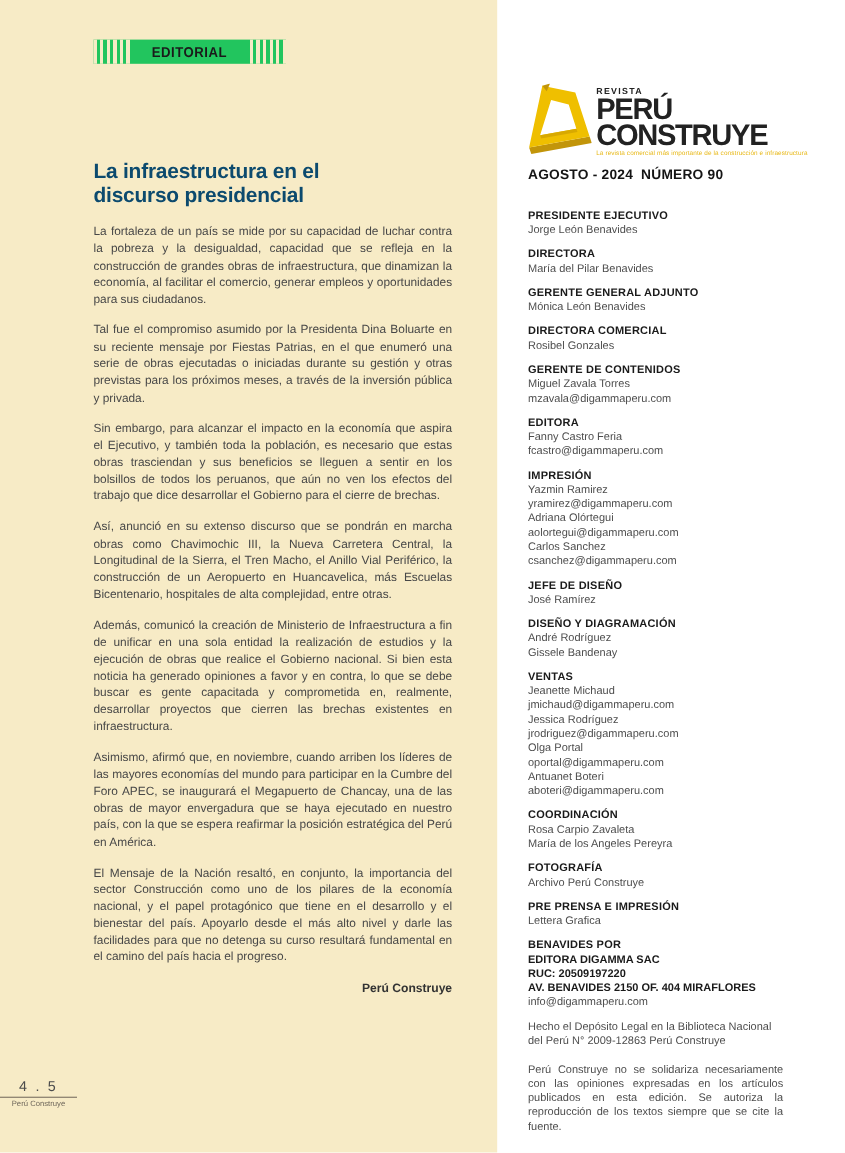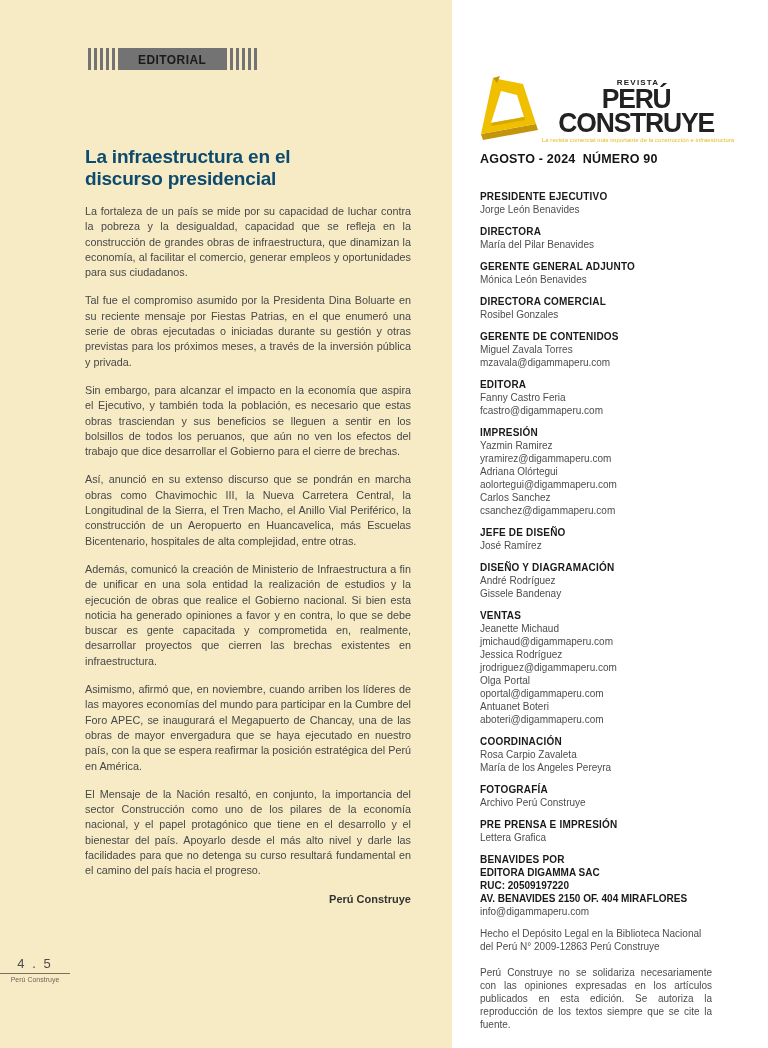--- a/index.html
+++ b/index.html
@@ -11,23 +11,23 @@
     background: #ffffff;
     overflow: hidden;
   }
   
   .left-panel {
     position: absolute; left: 0; top: 0;
     width: 452px; height: 1048px;
     background: #f7ebc6;
   }
   .editorial-tab {
-    position: absolute; left: 85px; top: 48px;
+    position: absolute; left: 85px; top: 36px;
     width: 175px; height: 22px;
-    background: #737373;
+    background: #22c55e;
     display: flex; align-items: center; justify-content: center;
   }
   .hatch {
     position: absolute; top: 0; height: 22px; width: 34px;
     background: repeating-linear-gradient(90deg, #f7ebc6 0 3px, rgba(247,235,198,0) 3px 6px);
   }
   .hatch-left { left: 0; }
   .hatch-right { right: 0; transform: scaleX(-1); }
   .editorial-text {
     font-size: 13px; font-weight: bold; color: #1a1a1a;
@@ -48,37 +48,37 @@
     color: #474747;
     text-align: justify;
   }
   .editorial-body p { margin-bottom: 13px; }
   .signature {
     width: 326px;
     margin-top: 4px;
     text-align: right;
     font-size: 11px; font-weight: bold; color: #333333;
   }
-  .page-footer { position: absolute; left: 0; top: 956px; width: 80px; }
+  .page-footer { position: absolute; left: 0; top: 980px; width: 80px; }
   .pagenum {
     font-size: 13px; color: #4c4c4c; letter-spacing: 2px;
     text-align: center; width: 70px;
   }
   .footer-line { width: 70px; height: 1px; background: #7a7161; margin-top: 2px; }
   .footer-mag {
     font-size: 7px; color: #6e665a; margin-top: 2px;
     text-align: center; width: 70px;
   }
   
   .right-panel {
     position: absolute; left: 478px; top: 0;
     width: 268px; height: 1048px;
     background: #ffffff;
   }
-  .logo-row { position: absolute; left: 0; top: 76px; display: flex; text-align: center; }
+  .logo-row { position: absolute; left: 0; top: 76px; display: flex; }
   .logo-icon-wrap { width: 60px; height: 68px; }
   .logo-text { margin-left: 4px; padding-top: 2px; }
   .logo-revista {
     font-size: 8px; font-weight: bold; color: #222222;
     letter-spacing: 1.2px;
   }
   .logo-title {
     font-size: 27px; line-height: 24px; font-weight: bold;
     color: #222222; letter-spacing: -1.2px;
     transform: scaleX(0.98); transform-origin: left;

